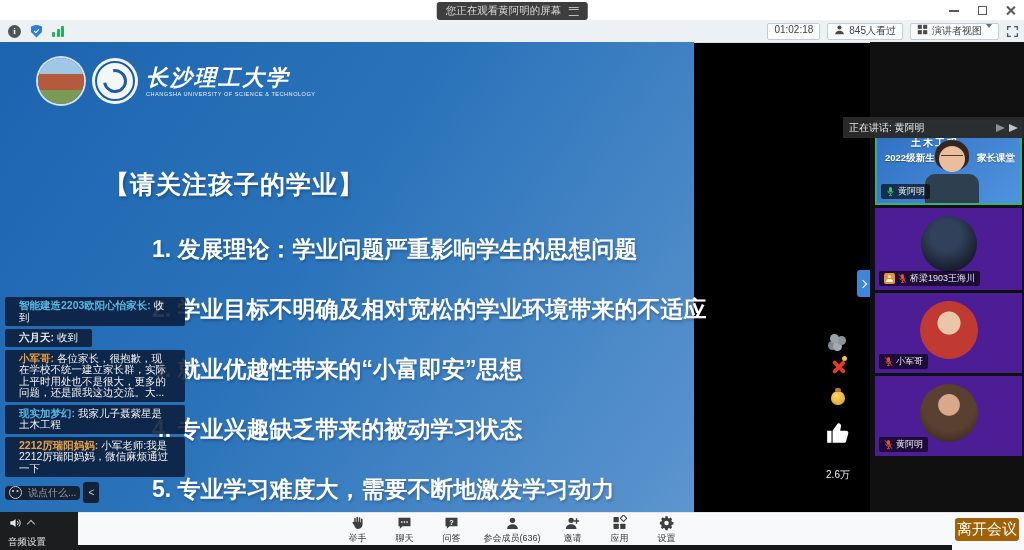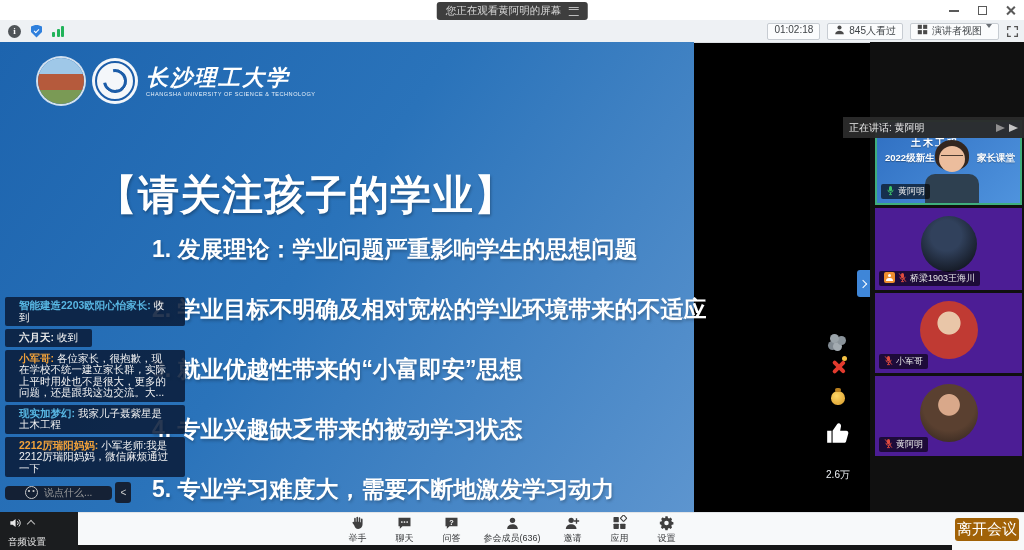--- a/index.html
+++ b/index.html
@@ -38,33 +38,33 @@
     background:linear-gradient(125deg,#1d64ae 0%,#2a73ba 45%,#5d95cf 100%);}
   .logo{position:absolute;left:38px;top:16px;display:flex;align-items:center;gap:8px;}
   .logo-photo{width:46px;height:46px;border-radius:50%;
     background:linear-gradient(180deg,#9fc8e8 0 35%,#b55a3c 35% 70%,#7a9a55 70% 100%);box-shadow:0 0 0 2px rgba(255,255,255,.8);}
   .logo-emblem{width:46px;height:46px;border-radius:50%;background:#f4f7fa;display:flex;align-items:center;justify-content:center;}
   .logo-emblem .inner{width:36px;height:36px;border-radius:50%;border:2.5px solid #1b5ca8;display:flex;align-items:center;justify-content:center;}
   .logo-emblem .swirl{width:18px;height:18px;border-radius:50%;border:3px solid #1b5ca8;border-left-color:transparent;transform:rotate(35deg);}
   .logo-text .cn{font-family:"DejaVu Serif","Liberation Serif",serif;font-style:italic;font-weight:bold;
     color:#fff;font-size:22px;letter-spacing:2px;line-height:24px;}
   .logo-text .en{color:#e8f1fa;font-size:5.6px;letter-spacing:.5px;margin-top:2px;}
-  .slide-title{position:absolute;left:96px;top:126px;color:#fff;font-size:41px;font-weight:bold;letter-spacing:1px;
+  .slide-title{position:absolute;left:104px;top:126px;color:#fff;font-size:25px;font-weight:bold;letter-spacing:1px;
     text-shadow:1px 2px 3px rgba(0,0,0,.28);white-space:nowrap;}
   #bullets{position:absolute;left:152px;top:192px;width:700px;}
   .bullet{color:#fff;font-size:23px;font-weight:bold;line-height:30px;margin-bottom:30px;
     text-shadow:1px 2px 3px rgba(0,0,0,.25);white-space:nowrap;}
   
   .chat{position:absolute;left:5px;top:297px;width:180px;z-index:5;}
   .chat-msg{width:fit-content;max-width:168px;background:rgba(10,28,58,.88);border-radius:2px;
     padding:3px 14px;margin-bottom:3px;font-size:10.5px;line-height:11.5px;color:#f2f2f2;}
   .chat-name{font-weight:bold;}
   .chat-input-row{display:flex;align-items:center;gap:3px;margin-top:5px;}
   .chat-input{display:flex;align-items:center;gap:6px;background:rgba(18,22,34,.88);border-radius:4px;
-    height:14px;padding:0 20px;cursor:text;justify-content:space-between;}
+    height:14px;padding:0 4px;cursor:text;justify-content:space-between;}
   .smiley{width:11px;height:11px;border-radius:50%;border:1.2px solid #c9c9c9;position:relative;}
   .smiley::before{content:"";position:absolute;left:2px;top:3px;width:1.6px;height:1.6px;border-radius:50%;
     background:#c9c9c9;box-shadow:4.5px 0 0 #c9c9c9;}
   .chat-input .ph{font-size:10px;color:#9d9d9d;white-space:nowrap;}
   .chat-collapse{width:16px;height:21px;background:rgba(18,22,34,.88);border-radius:3px;color:#cfcfcf;
     font-size:10px;display:flex;align-items:center;justify-content:center;cursor:pointer;}
   
   .reactions{position:absolute;left:820px;top:334px;width:36px;display:flex;flex-direction:column;align-items:center;z-index:4;}
   .rx{margin-bottom:15px;}
   .rx-flower{width:9px;height:9px;border-radius:50%;background:#9aa3a9;
@@ -87,21 +87,21 @@
   .tile1{top:120px;height:85px;border:2px solid #3fae7c;box-sizing:border-box;
     background:linear-gradient(135deg,#2f6fc2,#4f93dd);}
   .t1-line{position:absolute;color:#fff;font-weight:bold;text-shadow:0 1px 1px rgba(0,0,0,.3);}
   .t1-l1{left:34px;top:14px;font-size:10px;letter-spacing:2px;}
   .t1-l2{left:8px;top:30px;font-size:9.5px;}
   .t1-l3{right:5px;top:30px;font-size:9.5px;}
   .t1-hair{position:absolute;left:58px;top:18px;width:34px;height:30px;border-radius:50% 50% 40% 40%;background:#33261f;}
   .t1-head{position:absolute;left:62px;top:24px;width:26px;height:26px;border-radius:50%;background:#ecbd9d;}
   .t1-glasses{position:absolute;left:64px;top:33px;width:22px;height:5px;border-top:1.4px solid #4a3a30;}
   .t1-body{position:absolute;left:48px;top:52px;width:54px;height:32px;border-radius:10px 10px 0 0;background:#2e4050;}
-  .chip{position:absolute;left:4px;bottom:4px;display:flex;align-items:flex-start;gap:3px;
+  .chip{position:absolute;left:4px;bottom:4px;display:flex;align-items:center;gap:3px;
     background:rgba(0,0,0,.62);border-radius:2px;padding:1px 5px;font-size:9px;color:#e8e8e8;white-space:nowrap;z-index:3;}
   .tile2{top:208px;height:82px;} .tile3{top:293px;height:80px;} .tile4{top:376px;height:80px;}
   .avatar{position:absolute;left:50%;top:8px;transform:translateX(-50%);border-radius:50%;}
   .av2{width:56px;height:56px;background:radial-gradient(circle at 45% 35%,#31415c 0 32%,#161c28 75%);}
   .av3{width:58px;height:58px;background:radial-gradient(circle at 50% 38%,#e9c6a8 0 24%,#c03a33 26% 100%);}
   .av4{width:58px;height:58px;background:radial-gradient(circle at 50% 36%,#d9a88a 0 22%,#5a4030 24% 55%,#2b211b 100%);}
   .host-badge{width:11px;height:11px;border-radius:2px;background:#ef8f2e;position:relative;}
   .host-badge::before{content:"";position:absolute;left:3.7px;top:1.6px;width:3.4px;height:3.4px;border-radius:50%;background:#fff;}
   .host-badge::after{content:"";position:absolute;left:2px;top:5.8px;width:7px;height:3.6px;border-radius:3px 3px 0 0;background:#fff;}
   .chevron{position:absolute;left:857px;top:270px;width:13px;height:27px;background:#3f86d8;border-radius:3px 0 0 3px;

